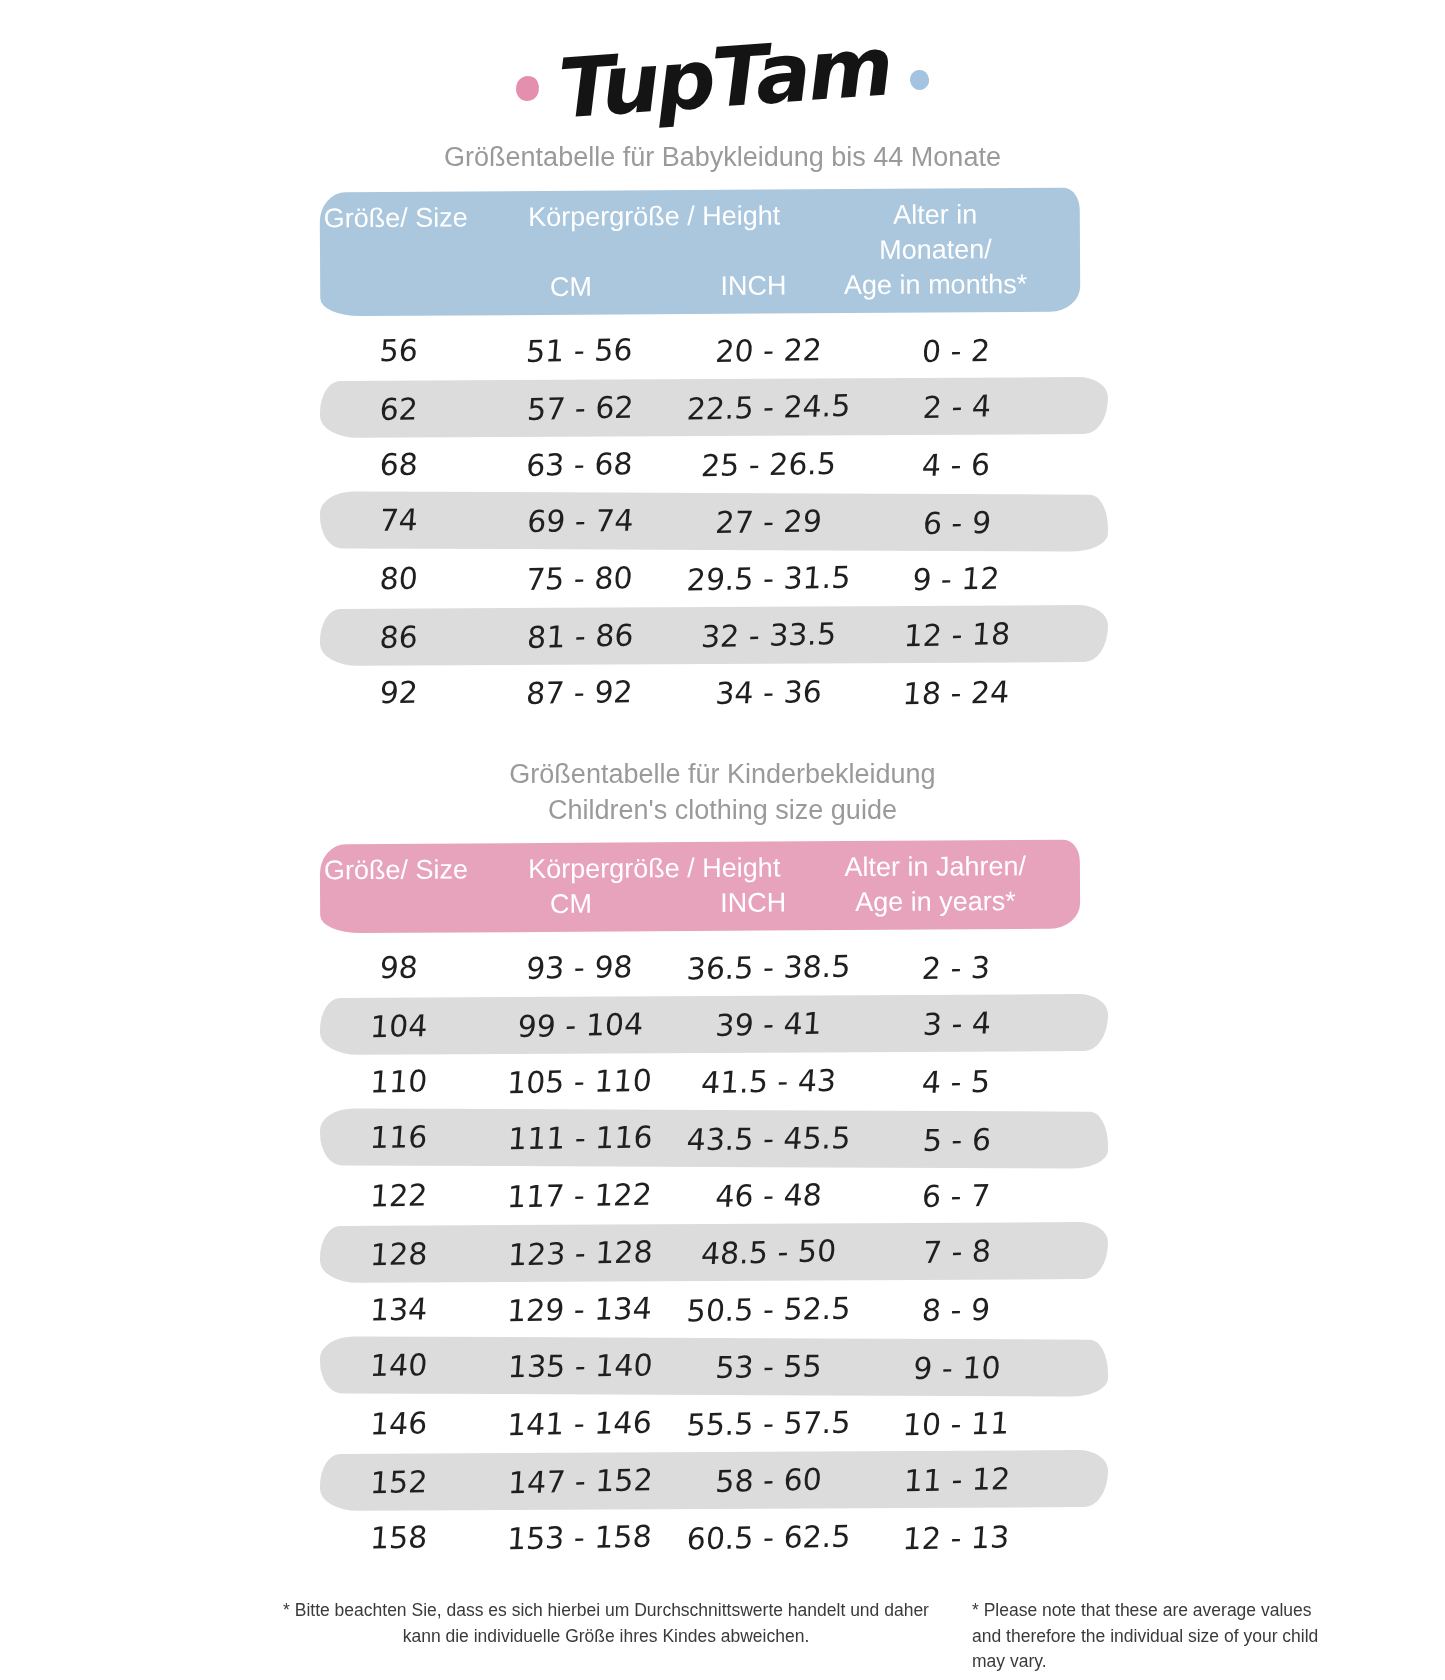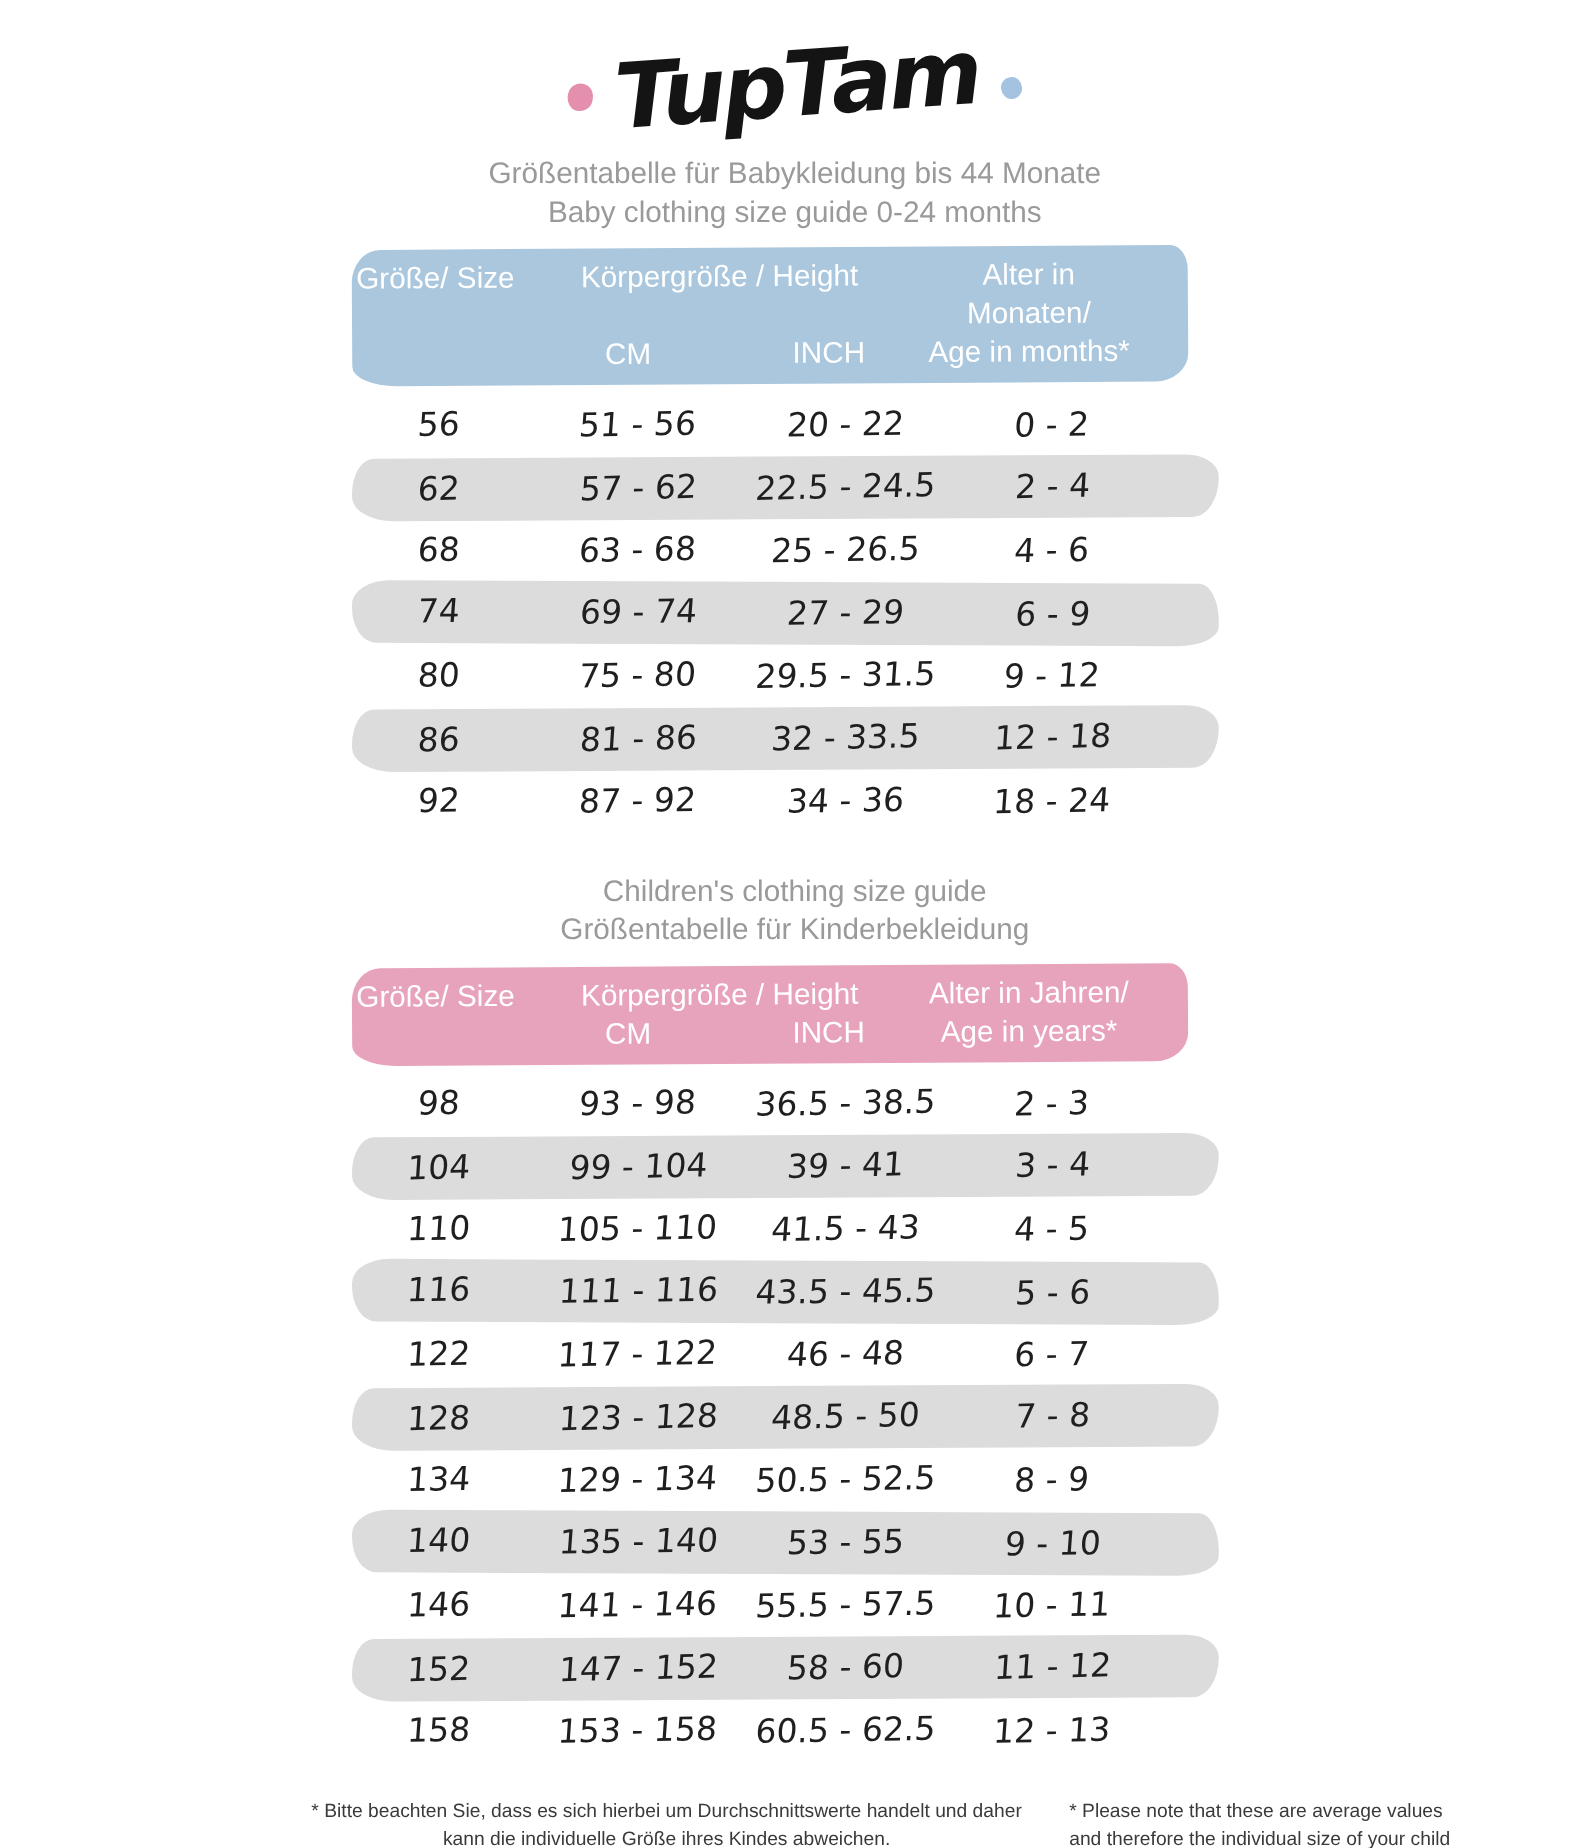--- a/index.html
+++ b/index.html
@@ -80,21 +80,20 @@
 <div class="page">
 
   <div class="logo">
     <span class="dot dot-pink"></span>
     <span class="logo-text">TupTam</span>
     <span class="dot dot-blue"></span>
   </div>
 
   <div class="section-title">
     <div>Größentabelle für Babykleidung bis 44 Monate</div>
-    <div>Baby clothing size guide 0-24 months</div>
   </div>
 
   <div class="size-table">
     <div class="thead brush-blue">
       <div class="thead-row1">
         <div>Größe/ Size</div>
         <div>Körpergröße / Height</div>
         <div class="h-age">Alter in Monaten/</div>
       </div>
       <div class="thead-row2">
@@ -144,22 +143,22 @@
       <div class="trow">
         <div class="hand">92</div>
         <div class="hand">87 - 92</div>
         <div class="hand">34 - 36</div>
         <div class="hand c-age">18 - 24</div>
       </div>
     </div>
   </div>
 
   <div class="section-title second">
+    <div>Größentabelle für Kinderbekleidung</div>
     <div>Children's clothing size guide</div>
-    <div>Größentabelle für Kinderbekleidung</div>
   </div>
 
   <div class="size-table">
     <div class="thead brush-pink">
       <div class="thead-row1">
         <div>Größe/ Size</div>
         <div>Körpergröße / Height</div>
         <div class="h-age">Alter in Jahren/</div>
       </div>
       <div class="thead-row2">

